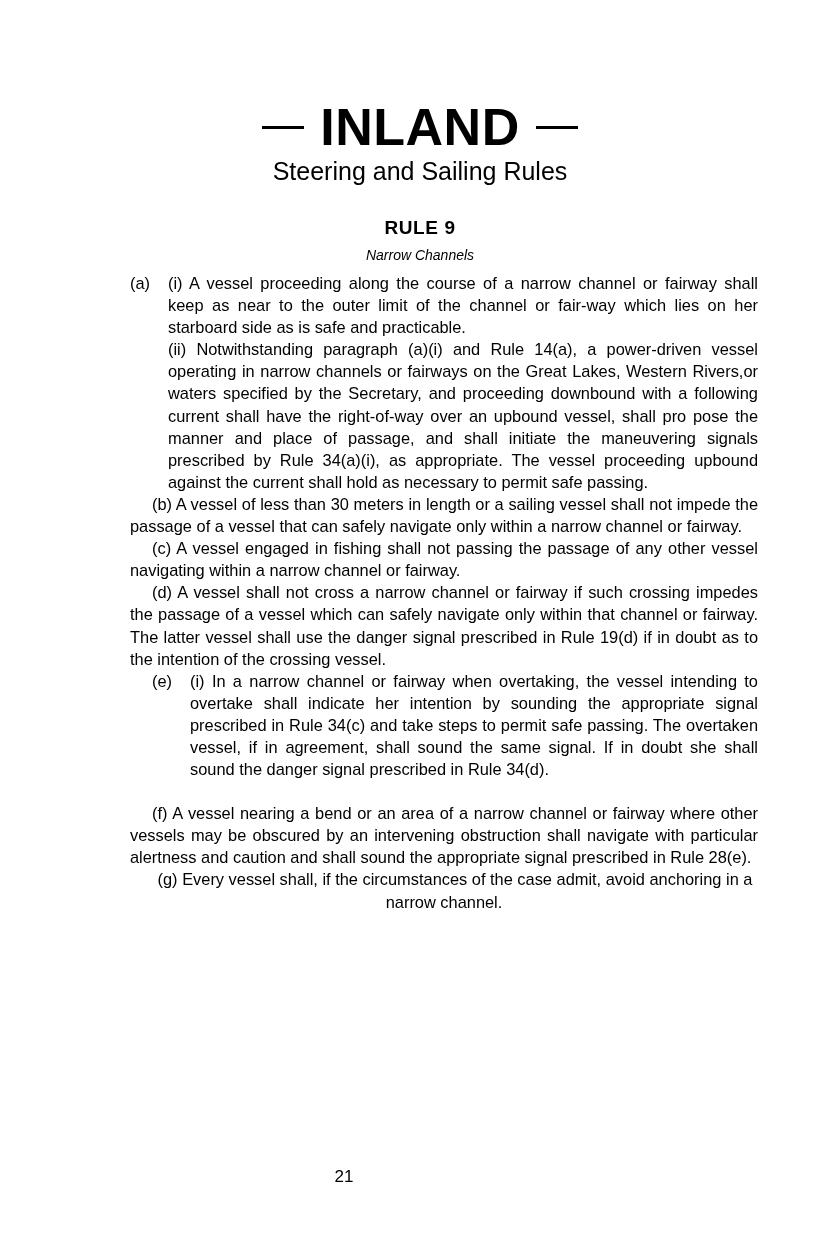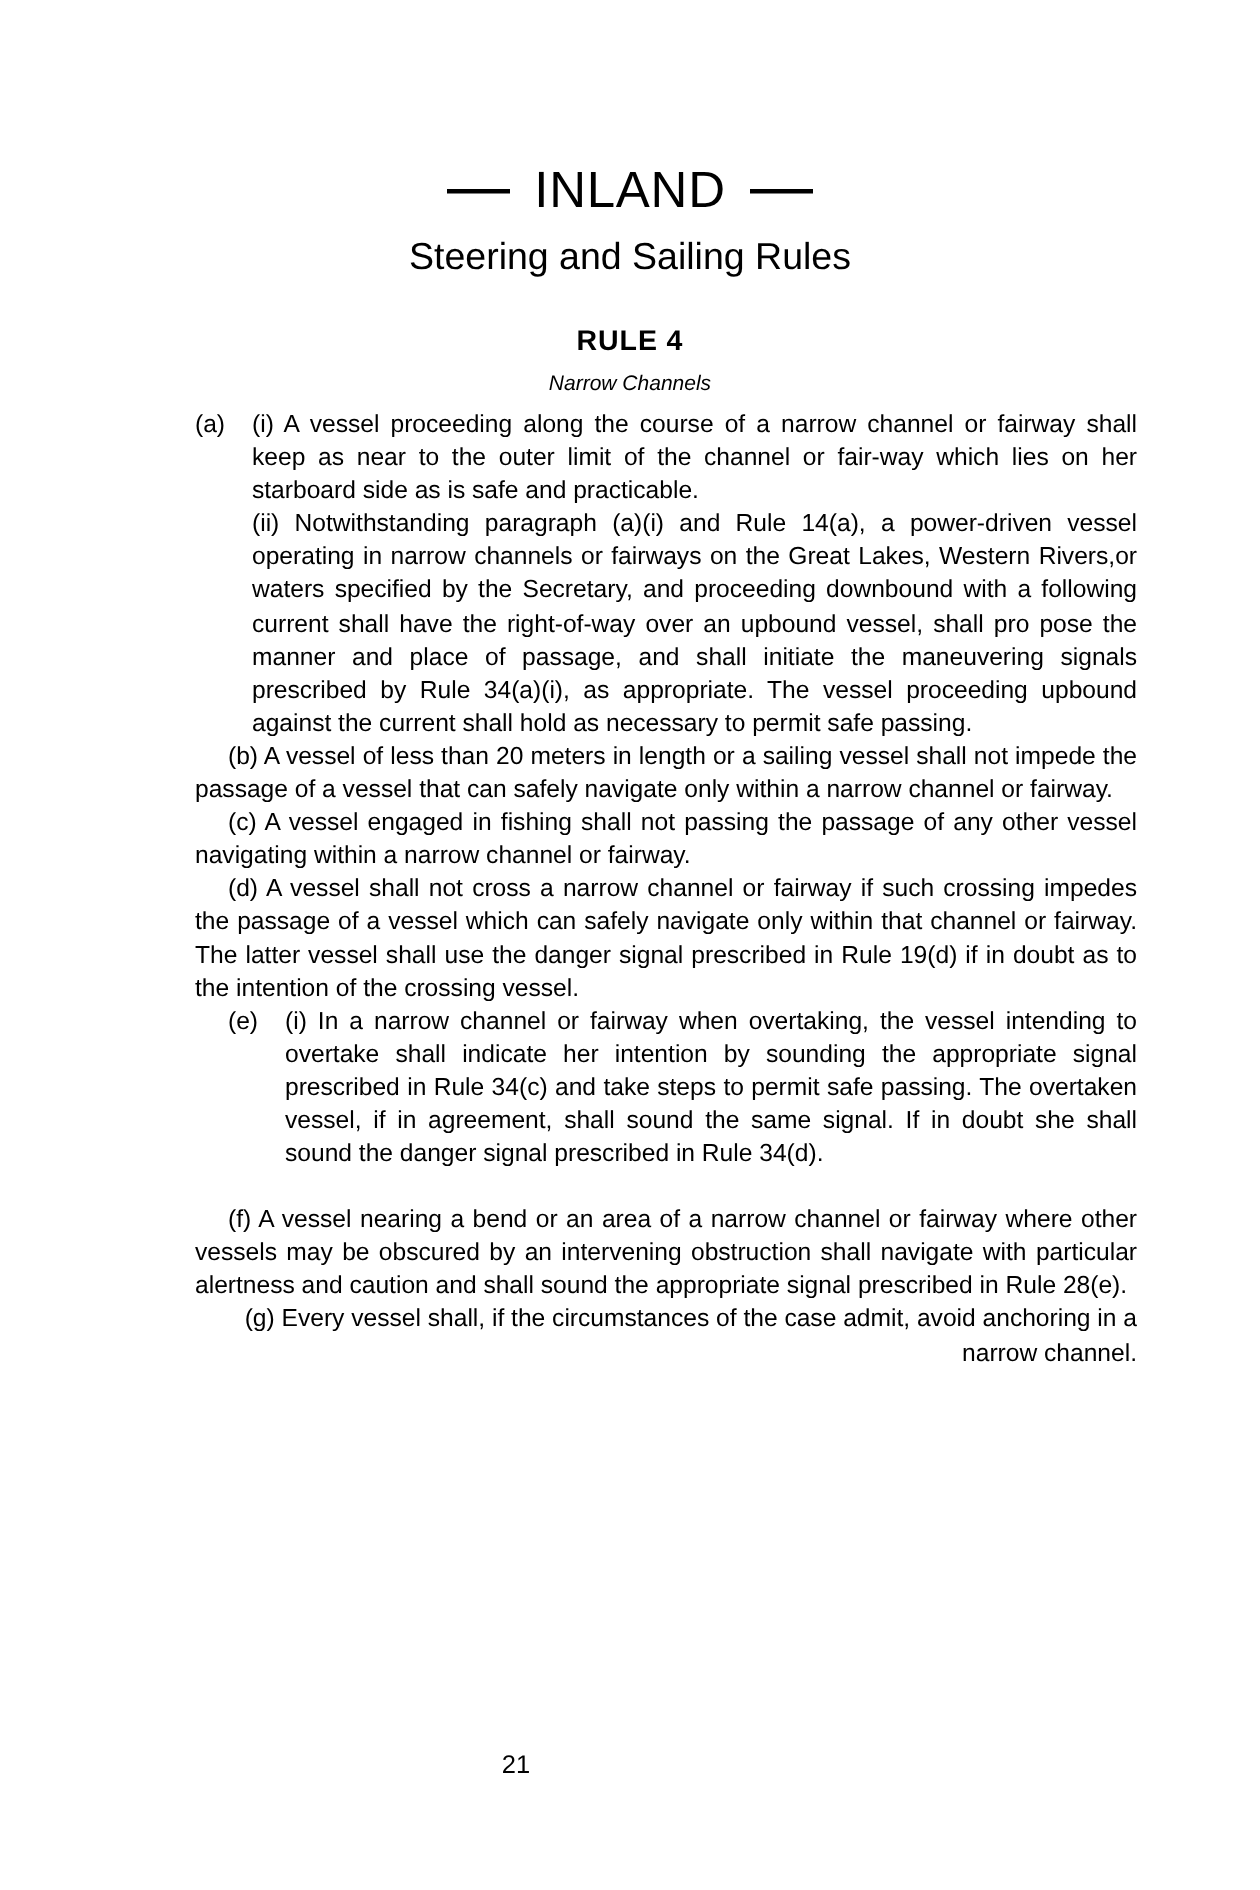--- a/index.html
+++ b/index.html
@@ -40,22 +40,22 @@
     gap: 16px;
     height: 46px;
   }
   .title-rule {
     display: block;
     width: 42px;
     height: 3px;
     background: #000000;
   }
   .main-title {
-    font-size: 34px;
-    font-weight: 400;
+    font-size: 52px;
+    font-weight: 700;
     letter-spacing: 0.5px;
     line-height: 46px;
     white-space: nowrap;
     text-align: right;
   }
   .subtitle {
     margin-top: 6px;
     font-size: 25px;
     font-weight: 400;
     line-height: 30px;
@@ -93,21 +93,21 @@
     text-align: justify;
     text-justify: inter-word;
   }
 
   .para {
     margin: 0;
     text-indent: 22px;
     text-align: justify;
   }
   .para:last-child {
-    text-align: right;
+    text-align: center;
   }
 
   
   .hang {
     position: relative;
     padding-left: 38px;
     margin: 0;
   }
   .hang.hang-e {
     padding-left: 60px;
@@ -152,33 +152,33 @@
   <div class="header-block">
     <div class="title-row">
       <span class="title-rule"></span>
       <span class="main-title">INLAND</span>
       <span class="title-rule"></span>
     </div>
     <div class="subtitle">Steering and Sailing Rules</div>
   </div>
 
   <div class="rule-heading">
-    <div class="rule-number">RULE 4</div>
+    <div class="rule-number">RULE 9</div>
     <div class="rule-name">Narrow Channels</div>
   </div>
 
   <div class="body-col">
 
     <div class="hang">
       <span class="hang-marker">(a)</span>
       <p class="sub">(i) A vessel proceeding along the course of a narrow channel or fairway shall keep as near to the outer limit of the channel or fair-way which lies on her starboard side as is safe and practicable.</p>
       <p class="sub">(ii) Notwithstanding paragraph (a)(i) and Rule 14(a), a power-driven vessel operating in narrow channels or fairways on the Great Lakes, Western Rivers,or waters specified by the Secretary, and proceeding downbound with a following current shall have the right-of-way over an upbound vessel, shall pro pose the manner and place of passage, and shall initiate the maneuvering signals prescribed by Rule 34(a)(i), as appropriate. The vessel proceeding upbound against the current shall hold as necessary to permit safe passing.</p>
     </div>
 
-    <p class="para">(b) A vessel of less than 20 meters in length or a sailing vessel shall not impede the passage of a vessel that can safely navigate only within a narrow channel or fairway.</p>
+    <p class="para">(b) A vessel of less than 30 meters in length or a sailing vessel shall not impede the passage of a vessel that can safely navigate only within a narrow channel or fairway.</p>
 
     <p class="para">(c) A vessel engaged in fishing shall not passing the passage of any other vessel navigating within a narrow channel or fairway.</p>
 
     <p class="para">(d) A vessel shall not cross a narrow channel or fairway if such crossing impedes the passage of a vessel which can safely navigate only within that channel or fairway. The latter vessel shall use the danger signal prescribed in Rule 19(d) if in doubt as to the intention of the crossing vessel.</p>
 
     <div class="hang hang-e">
       <span class="hang-marker">(e)</span>
       <p class="sub">(i) In a narrow channel or fairway when overtaking, the vessel intending to overtake shall indicate her intention by sounding the appropriate signal prescribed in Rule 34(c) and take steps to permit safe passing. The overtaken vessel, if in agreement, shall sound the same signal. If in doubt she shall sound the danger signal prescribed in Rule 34(d).</p>
       <div class="sub-gap"></div>
     </div>

